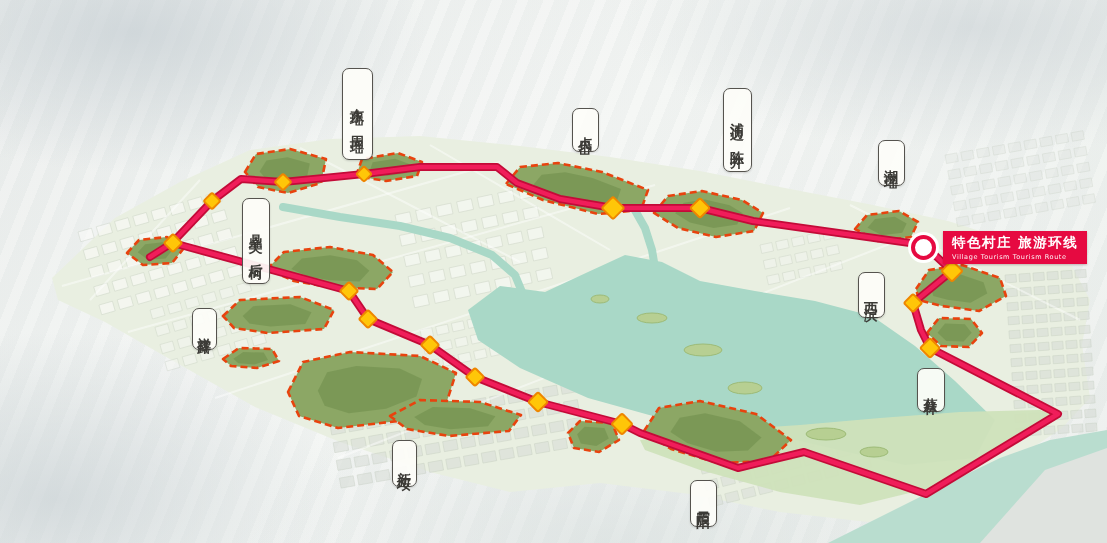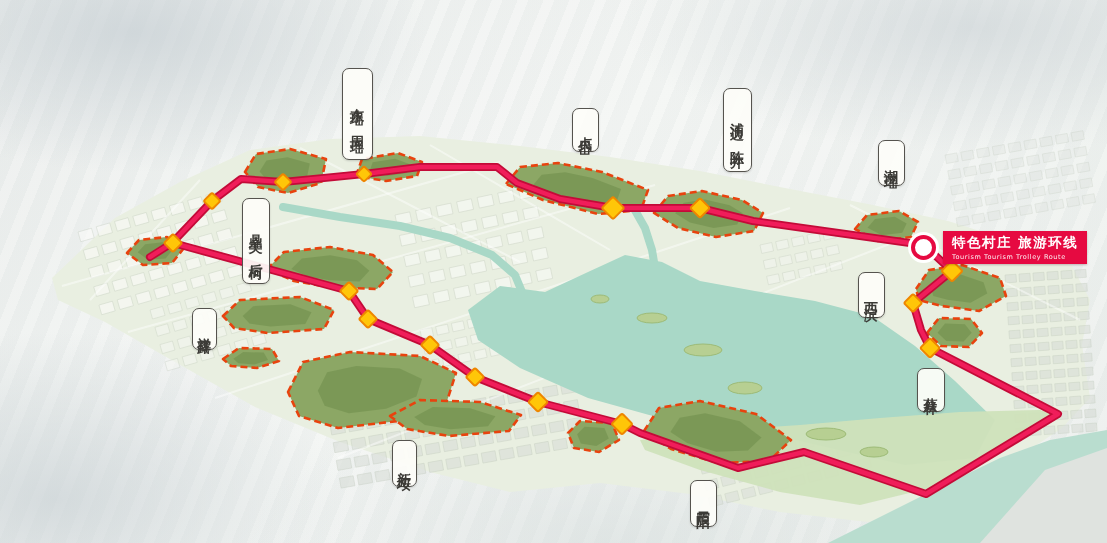--- a/index.html
+++ b/index.html
@@ -474,16 +474,16 @@
       <div class="map-label" style="left: 858px; top: 272px; width: 27px; height: 46px;">西滨</div>
       <div class="map-label" style="left: 917px; top: 368px; width: 28px; height: 44px;">蔡林</div>
       <div class="map-label" style="left: 392px; top: 440px; width: 25px; height: 47px;">新垵</div>
       <div class="map-label" style="left: 690px; top: 480px; width: 27px; height: 47px;">霞阳</div>
     </div>
 
   <div id="banner" style="left: 911px; top: 231px;">
     <span class="b-circle" style="border-color: rgb(230, 10, 65);"></span>
     <div class="b-text" style="background: rgb(230, 10, 65);">
       <div class="b-zh">特色村庄 旅游环线</div>
-      <div class="b-en">Tourism Tourism Trolley Route</div>
+      <div class="b-en">Village Tourism Tourism Route</div>
     </div>
   </div>
 </div>
 
 </body></html>

